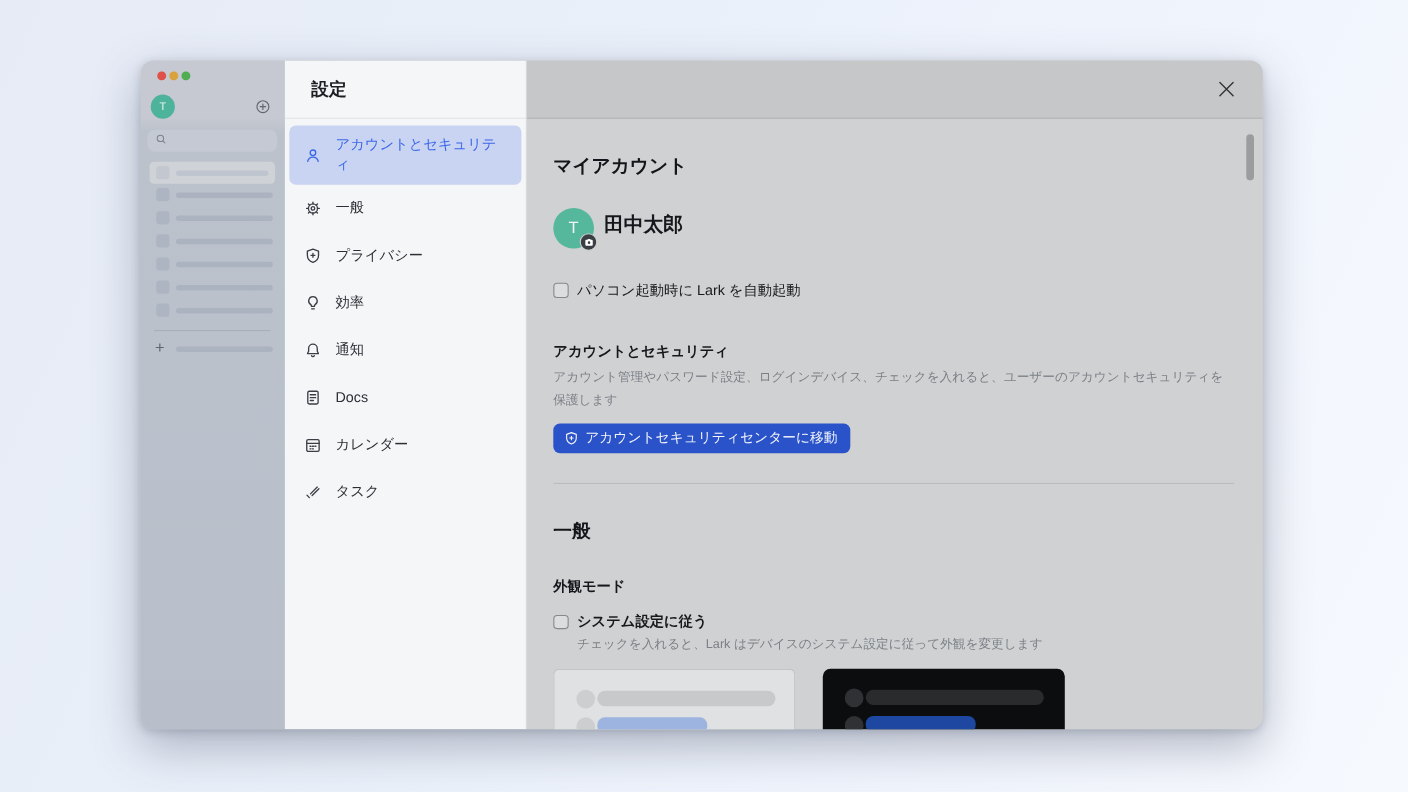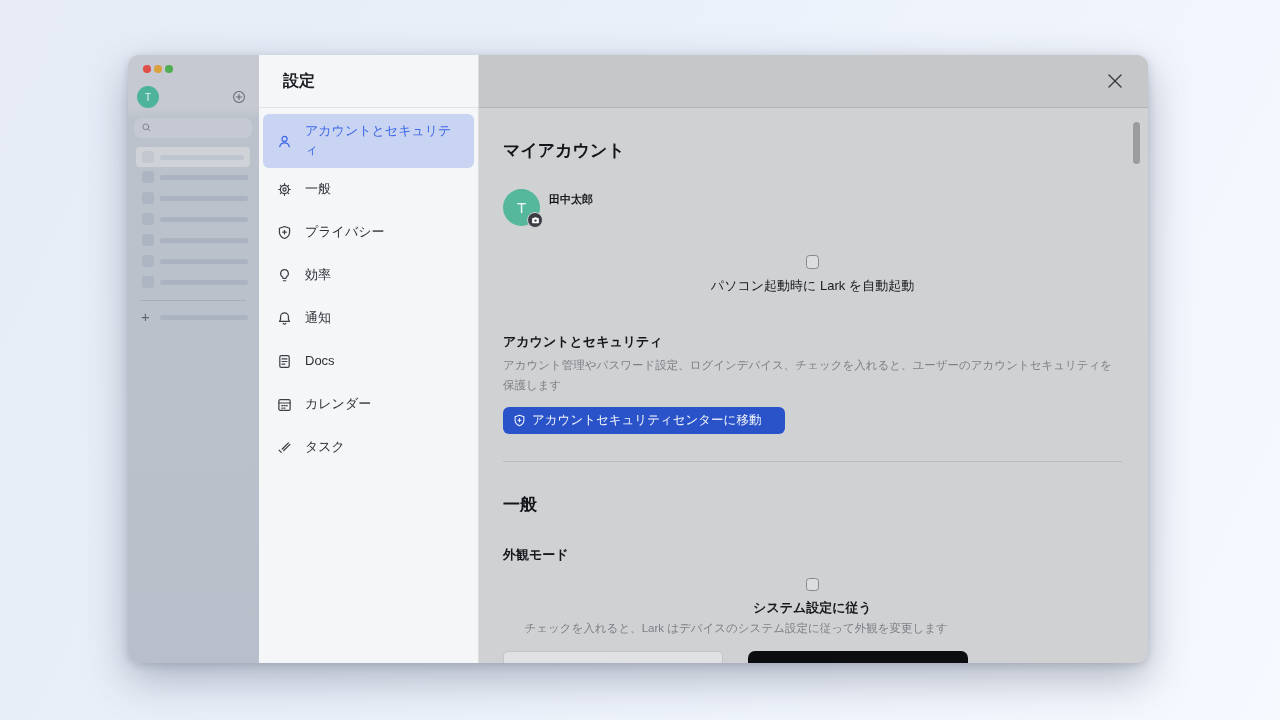--- a/index.html
+++ b/index.html
@@ -78,35 +78,35 @@
   .my-account{ margin-top:31px;font-family:Liberation Serif, serif; }
   .profile-row{ margin-top:27px; display:flex; align-items:flex-start; gap:9px; }
   .big-avatar{
     position:relative; width:37px; height:37px; border-radius:50%; background:#55b79b; flex:none;
     color:#eef7f4; font-size:15px; display:flex; align-items:center; justify-content:center;
   }
   .cam-badge{
     position:absolute; right:-3px; bottom:-2px; width:16px; height:16px; border-radius:50%;
     background:#3b3f45; border:1.5px solid #cfd0d1; display:flex; align-items:center; justify-content:center;
   }
-  .user-name{ font-size:11px; font-weight:700; margin-top:3px; color:#14171b; }
-  .check-row{ display:flex; align-items:center; gap:8px;flex-direction:column; }
+  .user-name{ font-size:18px; font-weight:700; margin-top:3px; color:#14171b; }
+  .check-row{ display:flex; align-items:center; gap:8px; }
   .row-autostart{ margin-top:29px; }
   .checkbox{
     width:13.5px; height:13.5px; border:1.5px solid #85888d; border-radius:3.5px;
     background:#dcdddf; flex:none;
   }
   .check-label{ font-size:13px; color:#17191d; }
   .h-small{ font-size:13px; font-weight:700; color:#14171b; }
   .sec-heading{ margin-top:38px; }
   .desc{ margin-top:4px; font-size:11.5px; line-height:1.8; color:#7b8087; max-width:648px; }
   .sec-btn{
     margin-top:11px; display:inline-flex; align-items:center; gap:6px;
     background:#2a53ca; color:#f2f4fa; border:none; border-radius:6px;
-    padding:5px 24px 5px 10px; font-size:12.5px; font-family:inherit; cursor:default;
+    padding:5px 12px 5px 10px; font-size:12.5px; font-family:inherit; cursor:default;
   }
   .divider{ margin-top:27px; height:1px; background:#bbbcbe; }
   .general-heading{ margin-top:31px; }
   .appearance-heading{ margin-top:30px; }
   .row-follow{ margin-top:14px; }
   .row-follow .check-label{ font-weight:700; }
   .desc2{ margin-left:21.5px; margin-top:4px; font-size:11.5px; color:#7b8087; }
   .theme-cards{ margin-top:15px; display:flex; gap:25px; }
   .theme-card{ width:220px; height:100px; border-radius:5px 5px 0 0; overflow:hidden; display:flex; flex-direction:column; }
   .theme-card.light{ border:1px solid #c3c4c5; border-bottom:none; background:#e0e1e2; }

